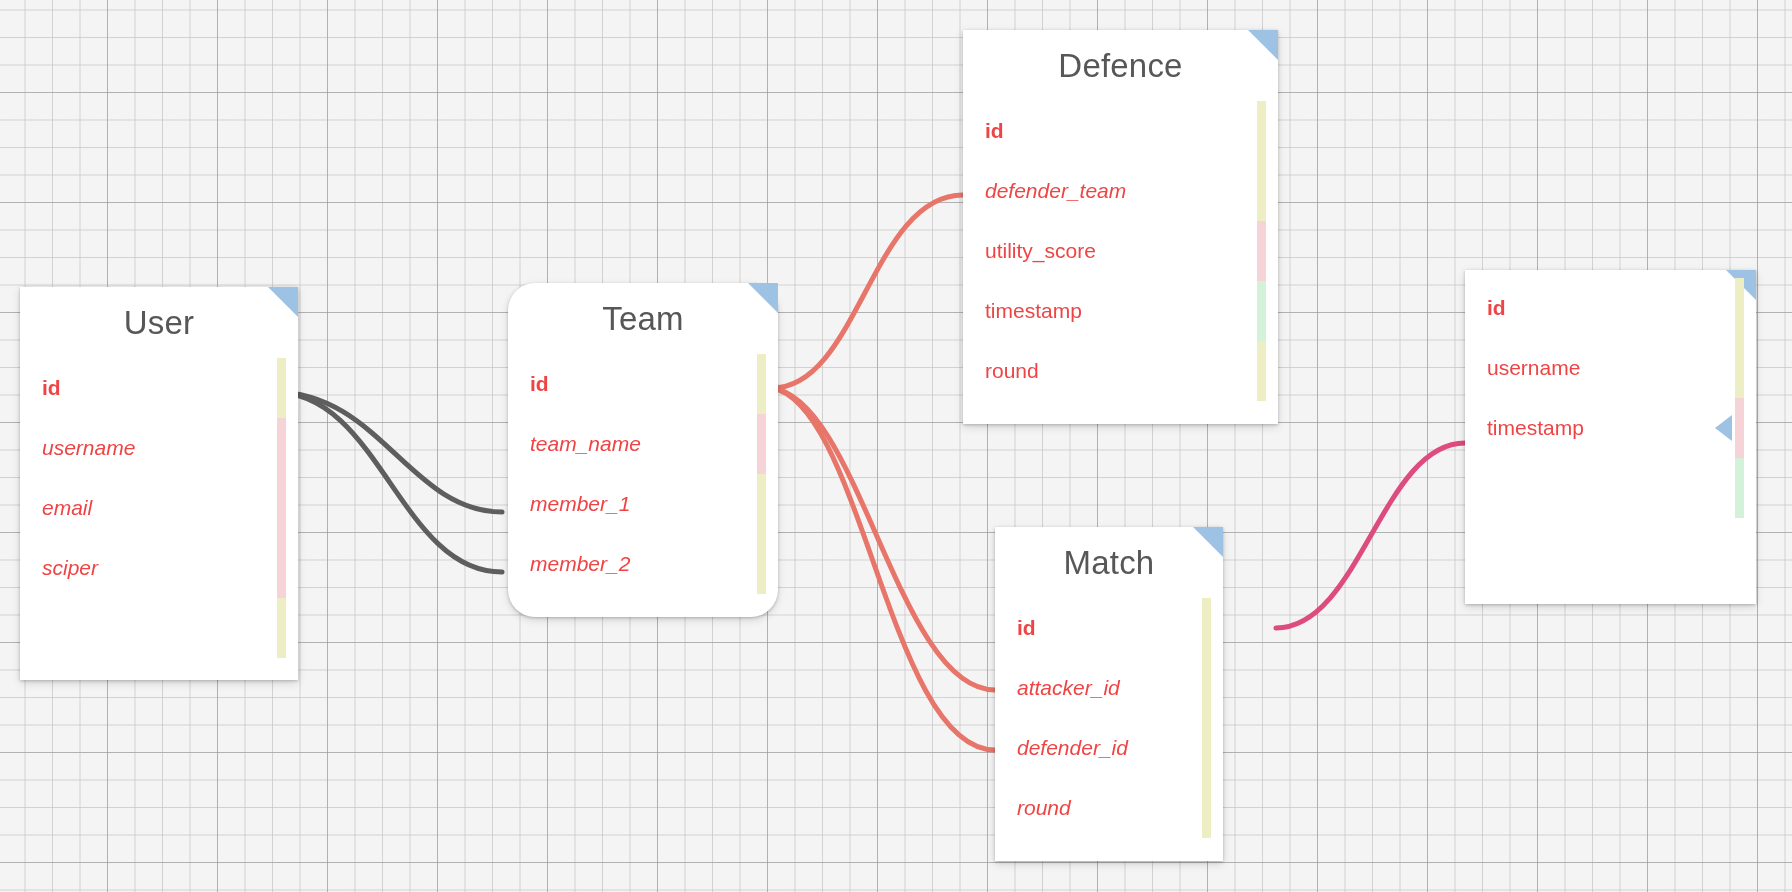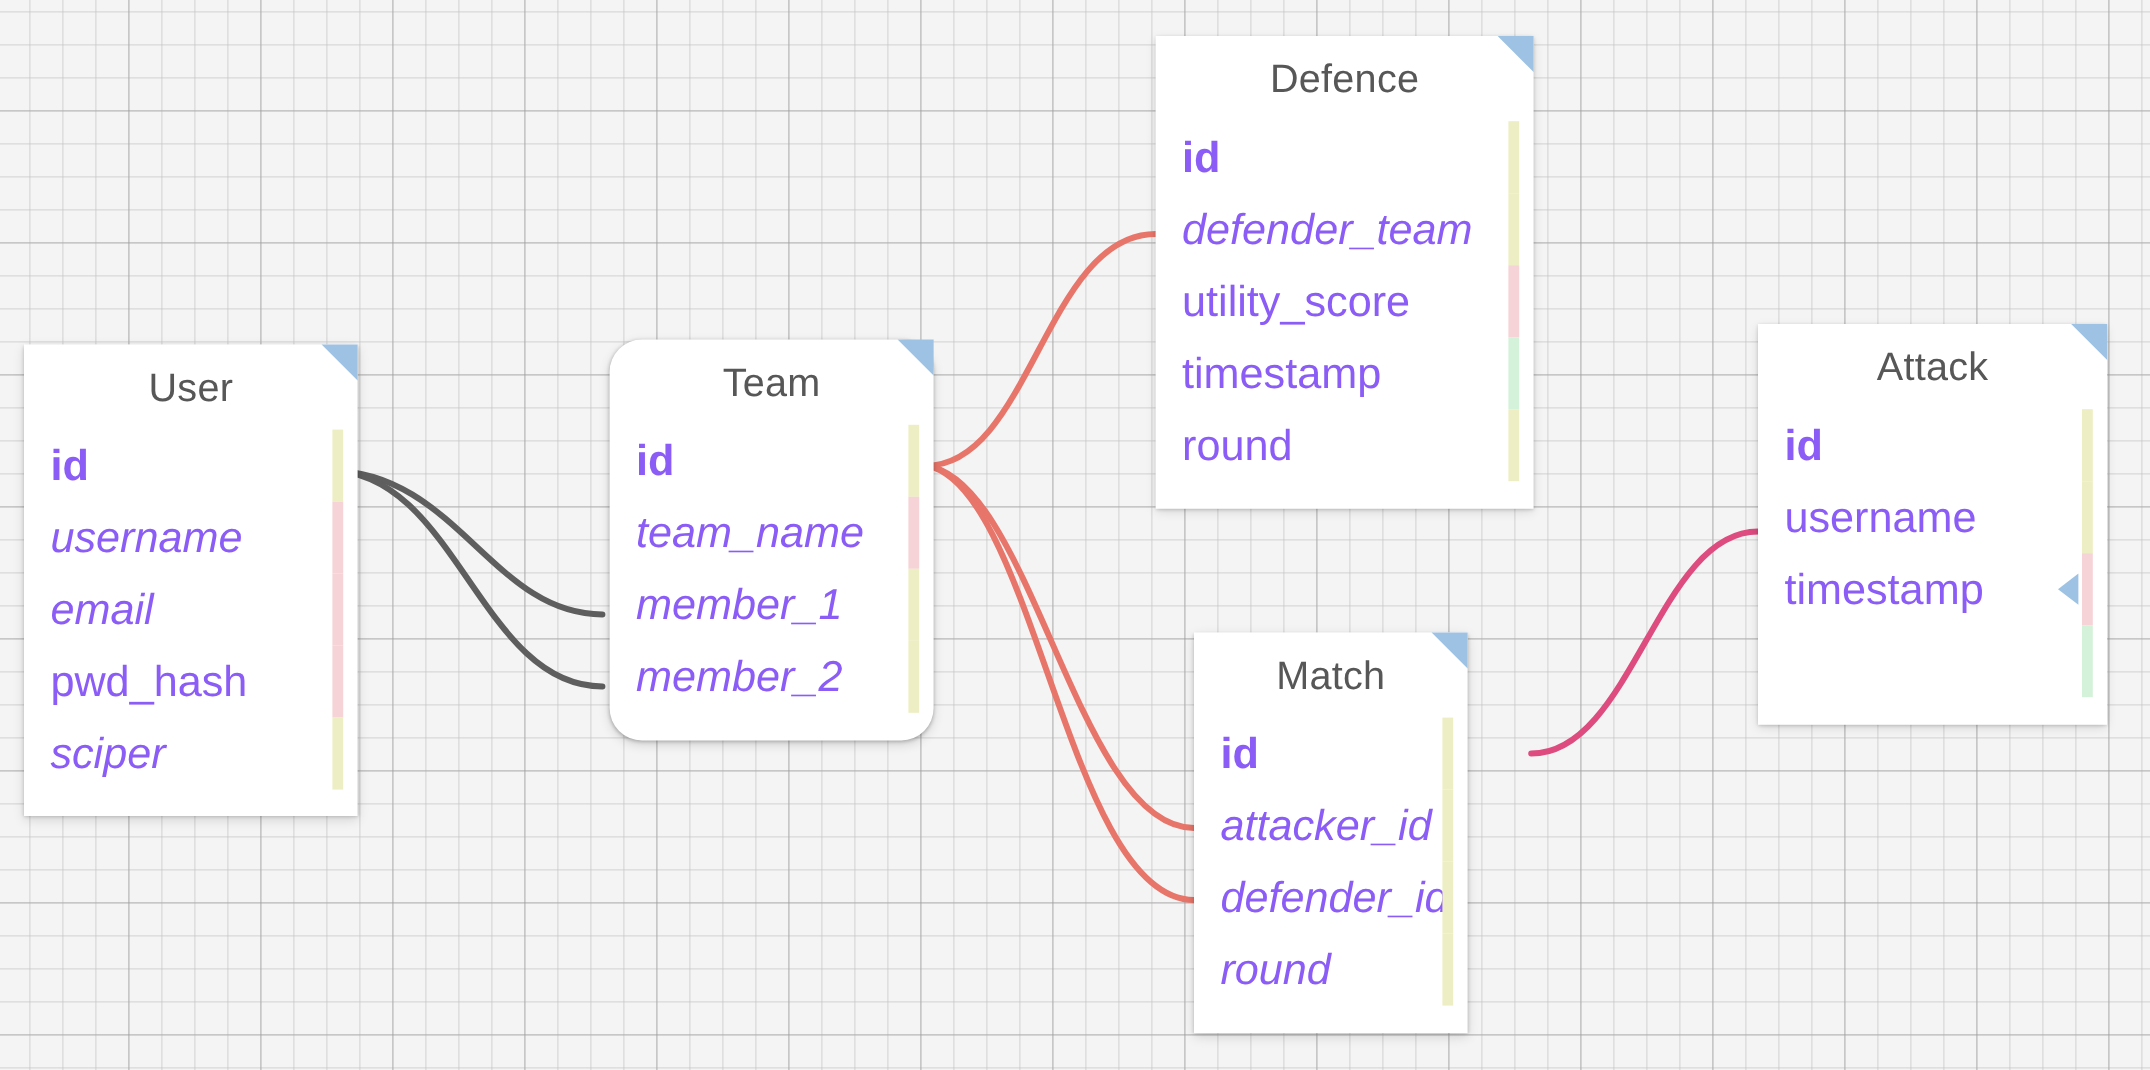--- a/index.html
+++ b/index.html
@@ -64,22 +64,22 @@
     padding-bottom: 8px;
     letter-spacing: 0.2px;
   }
 
   .fields {
     position: relative;
     padding: 8px 0 18px 0;
   }
 
   .field {
-    font-size: 36px;
-    color: #8b5cf6;
+    font-size: 21px;
+    color: #ef4444;
     padding: 0 4px 0 22px;
     height: 60px;
     line-height: 60px;
     white-space: nowrap;
     overflow: hidden;
   }
   .field.pk { font-weight: bold; }
   .field.fk { font-style: italic; }
 
   .strip {
@@ -115,21 +115,20 @@
     </svg>
 
   <div id="entity-layer">
       <div class="entity" style="left: 20px; top: 287px; width: 278px; height: 393px;">
         <div class="fold" style="border-right-color: rgb(157, 194, 227);"></div>
         <div class="entity-title">User</div>
         <div class="fields">
           <div class="field pk">id</div>
           <div class="field fk">username</div>
           <div class="field fk">email</div>
-          <div class="field">pwd_hash</div>
           <div class="field fk">sciper</div>
           <div class="strip" style="height: 300px;">
             <div class="strip-seg" style="height: 60px; background: rgb(238, 238, 196);"></div>
             <div class="strip-seg" style="height: 60px; background: rgb(246, 211, 214);"></div>
             <div class="strip-seg" style="height: 60px; background: rgb(246, 211, 214);"></div>
             <div class="strip-seg" style="height: 60px; background: rgb(246, 211, 214);"></div>
             <div class="strip-seg" style="height: 60px; background: rgb(238, 238, 196);"></div>
           </div>
         </div>
       </div>
@@ -162,21 +161,20 @@
             <div class="strip-seg" style="height: 60px; background: rgb(238, 238, 196);"></div>
             <div class="strip-seg" style="height: 60px; background: rgb(238, 238, 196);"></div>
             <div class="strip-seg" style="height: 60px; background: rgb(246, 211, 214);"></div>
             <div class="strip-seg" style="height: 60px; background: rgb(212, 242, 217);"></div>
             <div class="strip-seg" style="height: 60px; background: rgb(238, 238, 196);"></div>
           </div>
         </div>
       </div>
       <div class="entity" style="left: 1465px; top: 270px; width: 291px; height: 334px;">
         <div class="fold" style="border-right-color: rgb(157, 194, 227);"></div>
-        <div class="entity-title">Attack</div>
         <div class="fields">
           <div class="field pk">id</div>
           <div class="field">username</div>
           <div class="field">timestamp</div>
           <div class="strip" style="height: 240px;">
             <div class="strip-seg" style="height: 60px; background: rgb(238, 238, 196);"></div>
             <div class="strip-seg" style="height: 60px; background: rgb(238, 238, 196);"></div>
             <div class="strip-seg" style="height: 60px; background: rgb(246, 211, 214);"></div>
             <div class="strip-seg" style="height: 60px; background: rgb(212, 242, 217);"></div>
           </div>

